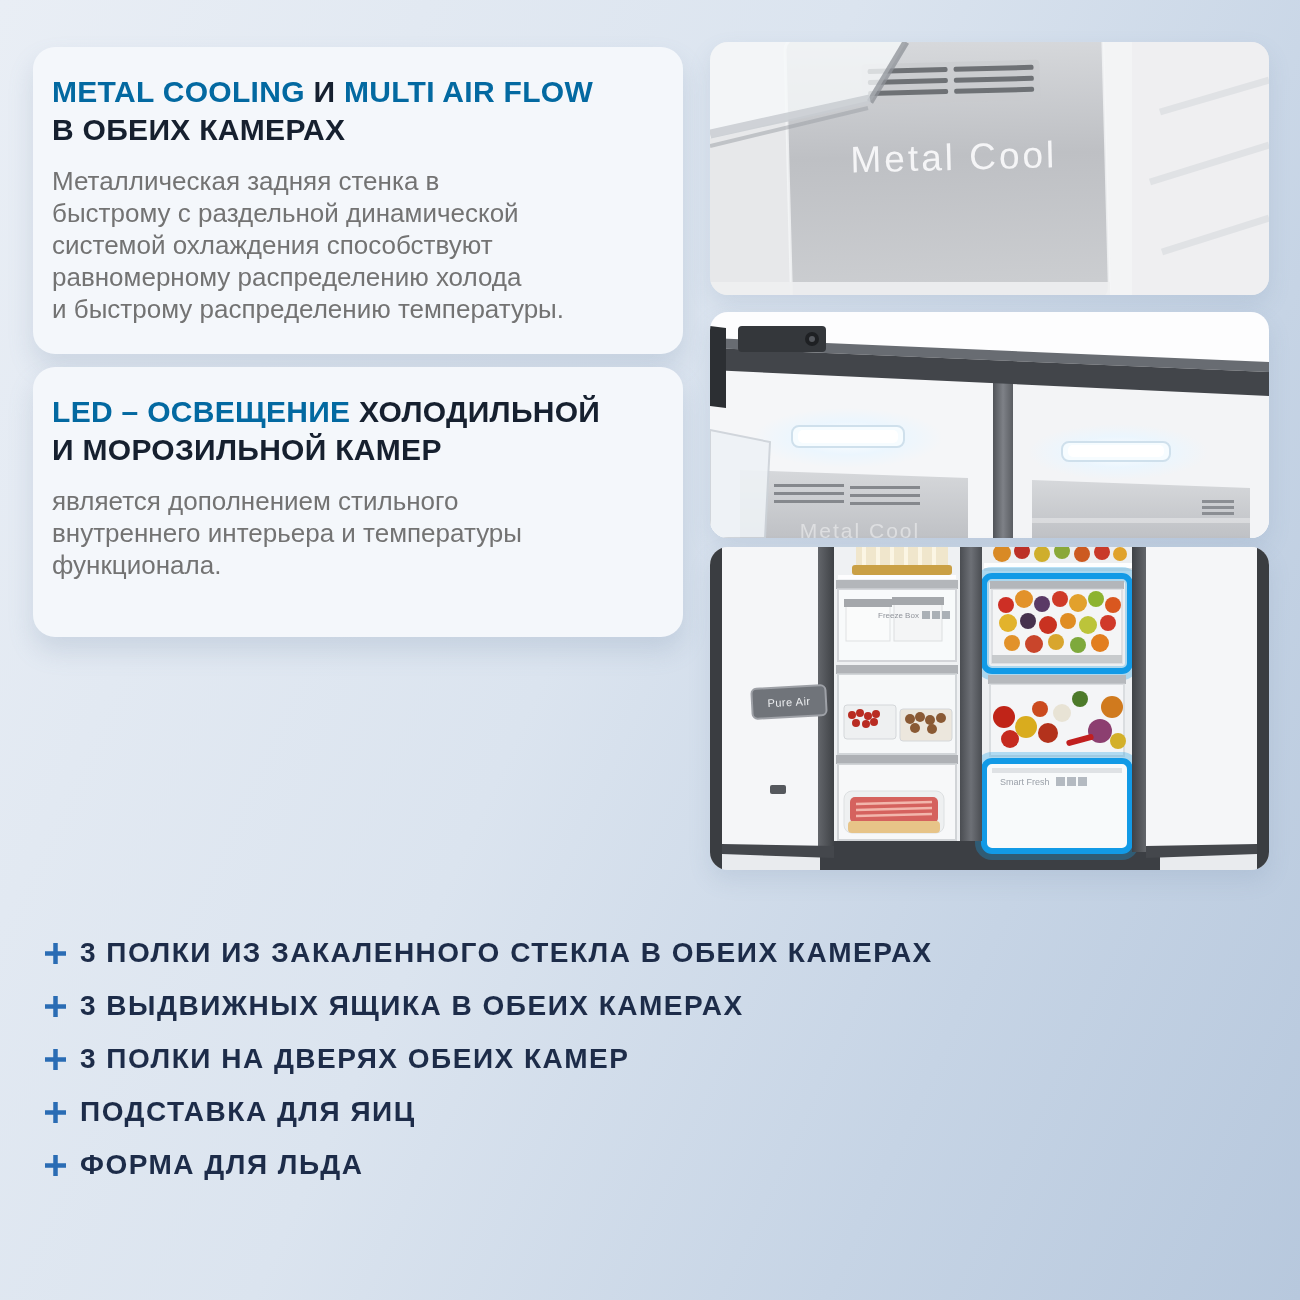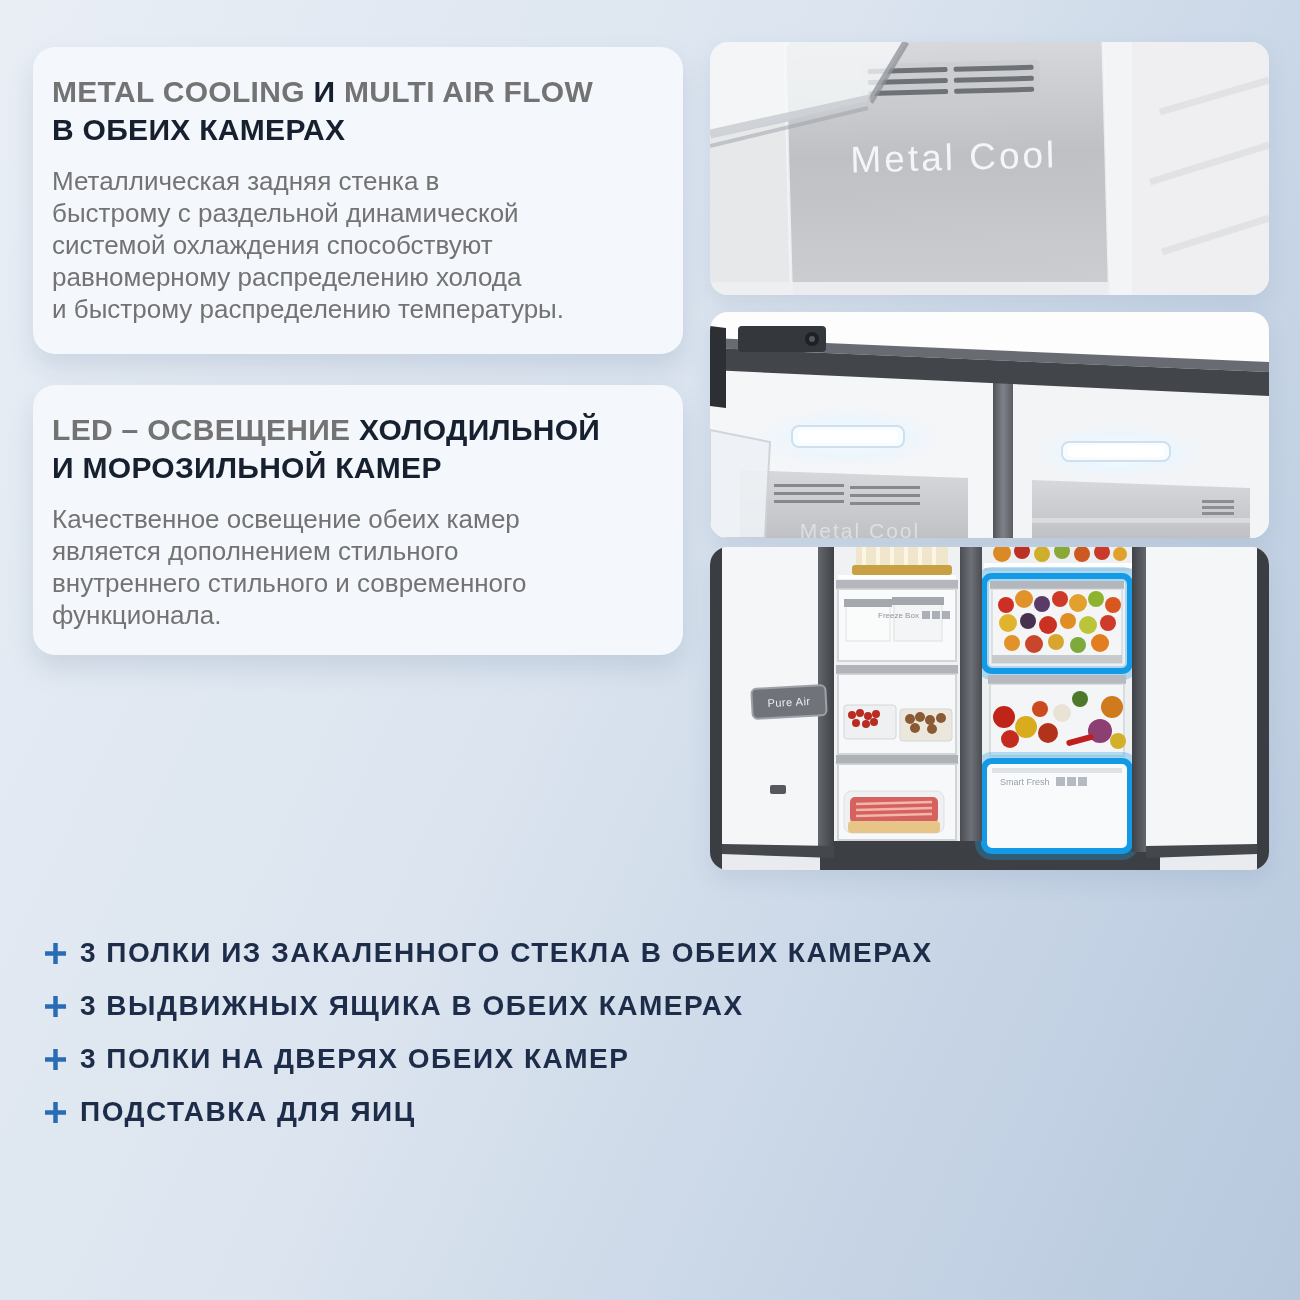--- a/index.html
+++ b/index.html
@@ -11,28 +11,28 @@
     background:linear-gradient(115deg,#e9eef5 0%,#dbe4ef 45%,#c6d4e5 75%,#b7c8dd 100%);
   }
   
   .card{
     position:absolute;left:33px;width:650px;
     background:#f4f7fb;border-radius:22px;
     box-shadow:0 14px 26px rgba(104,128,160,.20);
     padding:26px 20px 0 19px;box-sizing:border-box;
   }
   .card1{top:47px;height:307px;}
-  .card2{top:385px;height:270px;}
+  .card2{top:367px;height:270px;}
   .card3{top:678px;height:193px;}
   .card-title{
     margin:0 0 16px 0;
     font-size:30px;font-weight:bold;line-height:38px;
     letter-spacing:.3px;color:#16202f;
   }
-  .card-title .blue{color:#737373;}
+  .card-title .blue{color:#0369a1;}
   .card-body{font-size:26px;line-height:32px;color:#737373;}
   .card-body .line{white-space:nowrap;}
   .sc{font-variant:small-caps;}
   
   .photo{
     position:absolute;left:710px;width:559px;
     border-radius:18px;overflow:hidden;
     box-shadow:0 10px 22px rgba(104,128,160,.16);
   }
   .photo svg{display:block;width:100%;height:100%;}
@@ -71,23 +71,22 @@
       <div class="line">и быстрому распределению температуры.</div>
     </div>
   </section>
 
   <section class="card card2">
     <h2 class="card-title">
       <div><span class="blue">LED – ОСВЕЩЕНИЕ</span><span> ХОЛОДИЛЬНОЙ</span></div>
       <div>И МОРОЗИЛЬНОЙ КАМЕР</div>
     </h2>
     <div class="card-body">
-      <div class="line">Качественное освещение обеих камер</div>
       <div class="line">является дополнением стильного</div>
-      <div class="line">внутреннего стильного и современного</div>
+      <div class="line">внутреннего интерьера и температуры</div>
       <div class="line">функционала.</div>
     </div>
   </section>
 
 
   <figure class="photo photo1" style="margin:0">
     <svg viewBox="0 0 559 253">
       <defs>
         <linearGradient id="mg1" x1="0" y1="0" x2="0" y2="1">
           <stop offset="0" stop-color="#d8dadd"></stop>
@@ -374,15 +373,21 @@
           <path d="M12.5 2v21M2 12.5h21"></path>
         </svg>
       <span>3 ПОЛКИ НА ДВЕРЯХ ОБЕИХ КАМЕР</span>
     </li>
     <li>
       <svg class="plus" viewBox="0 0 25 25">
           <path d="M12.5 2v21M2 12.5h21"></path>
         </svg>
       <span>ПОДСТАВКА ДЛЯ ЯИЦ</span>
     </li>
+    <li>
+      <svg class="plus" viewBox="0 0 25 25">
+          <path d="M12.5 2v21M2 12.5h21"></path>
+        </svg>
+      <span>ФОРМА ДЛЯ ЛЬДА</span>
+    </li>
   </ul>
 
 </div>
 
 </body></html>

